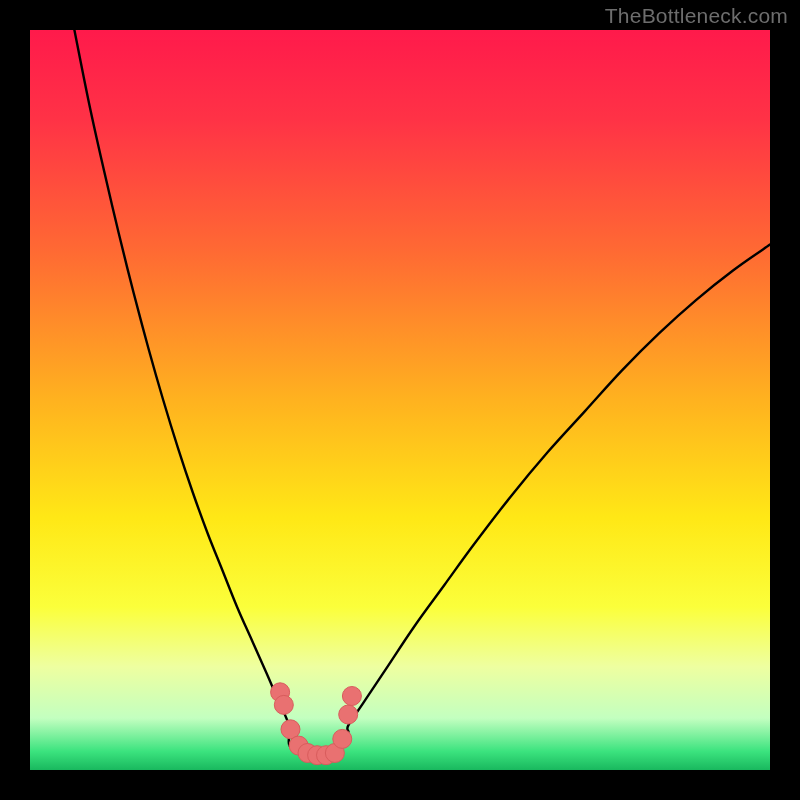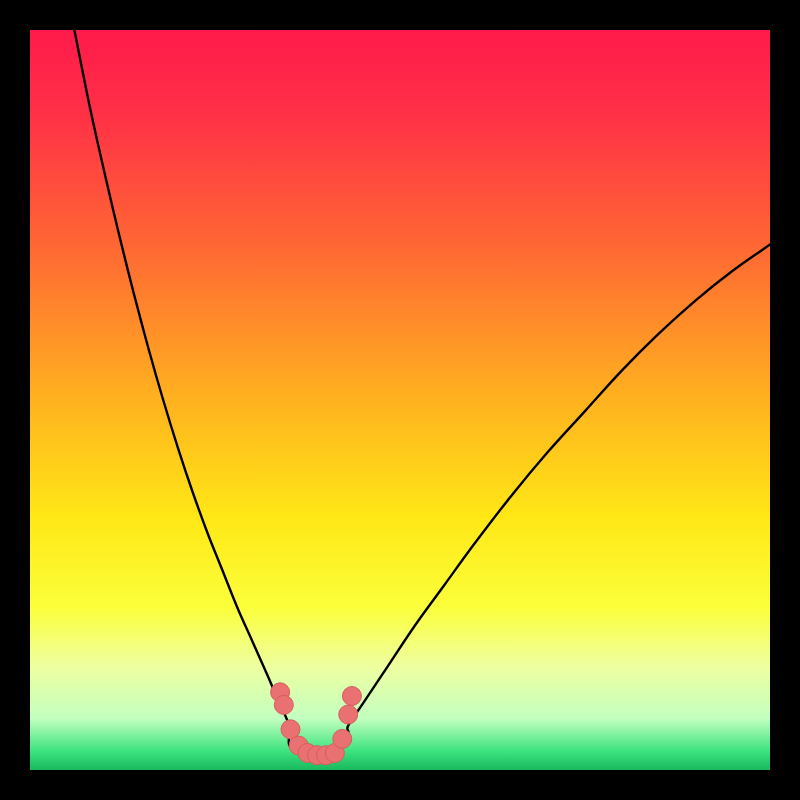--- a/index.html
+++ b/index.html
@@ -44,20 +44,21 @@
     font-size: 21px;
     font-weight: 400;
     letter-spacing: 0.2px;
     user-select: none;
   }
 </style>
 </head>
 <body>
 
 <div class="frame">
+  <div class="watermark">TheBottleneck.com</div>
 
   <div class="plot">
     <svg class="gradient" viewBox="0 0 740 740" preserveAspectRatio="none">
       <defs>
         <linearGradient id="bg-grad" x1="0" y1="0" x2="0" y2="1">
             <stop offset="0%" stop-color="#ff1a4b"></stop>
             <stop offset="12%" stop-color="#ff3246"></stop>
             <stop offset="30%" stop-color="#ff6a33"></stop>
             <stop offset="50%" stop-color="#ffb21f"></stop>
             <stop offset="66%" stop-color="#ffe816"></stop>

